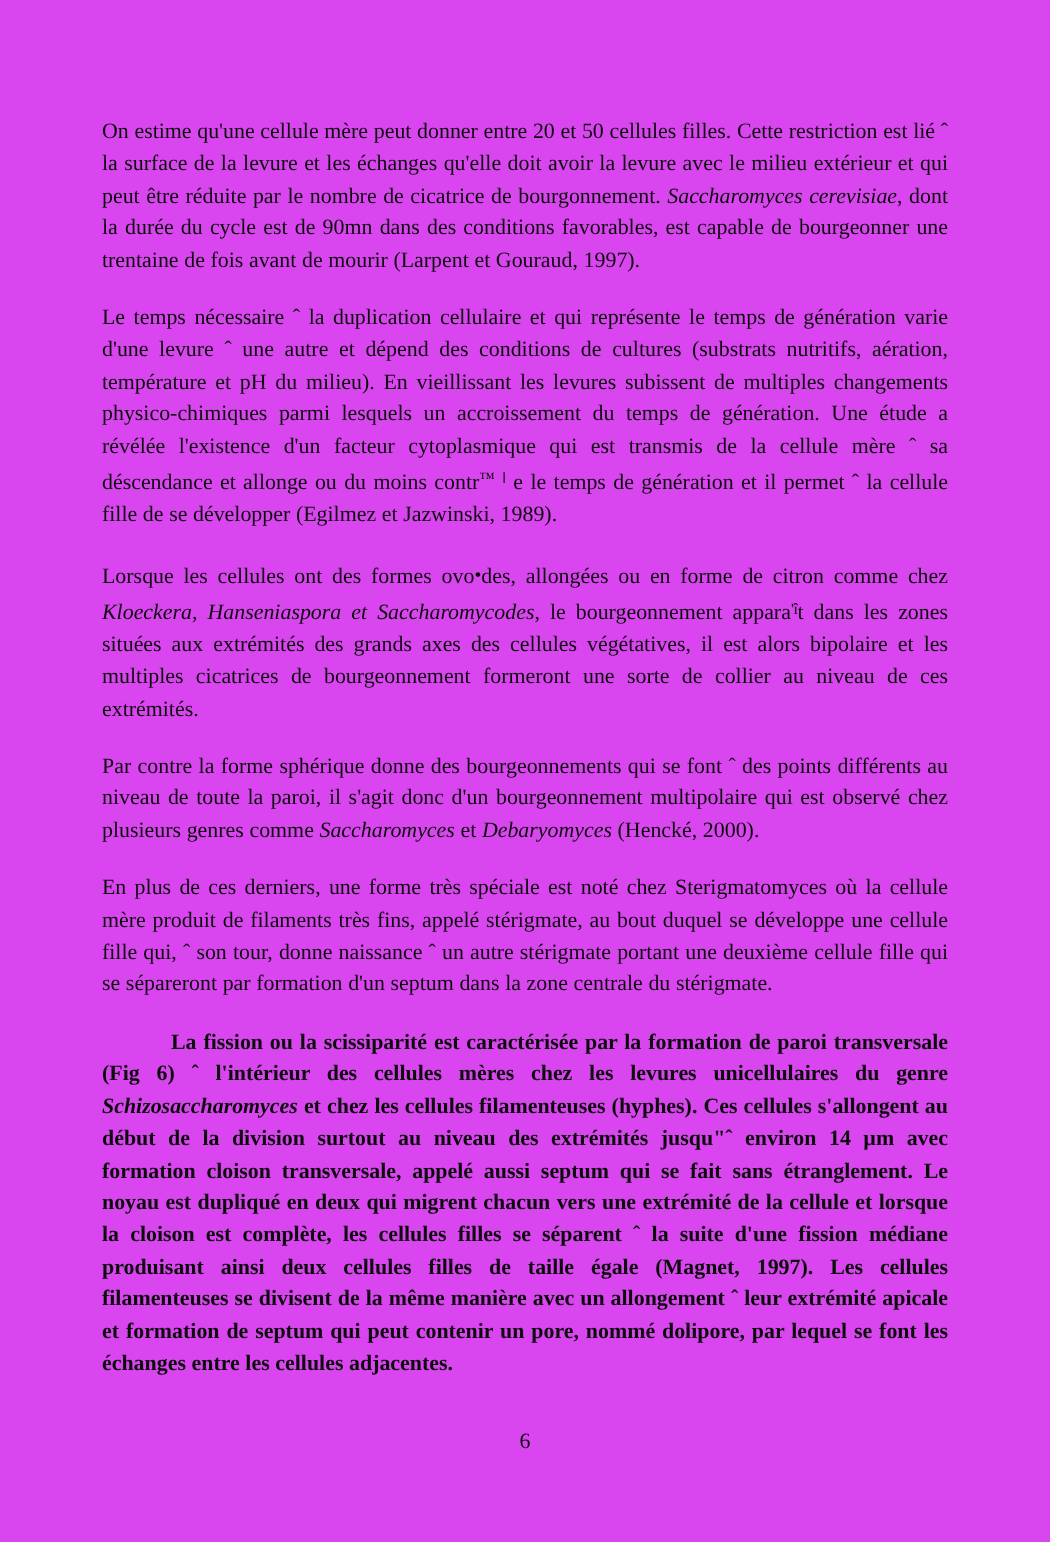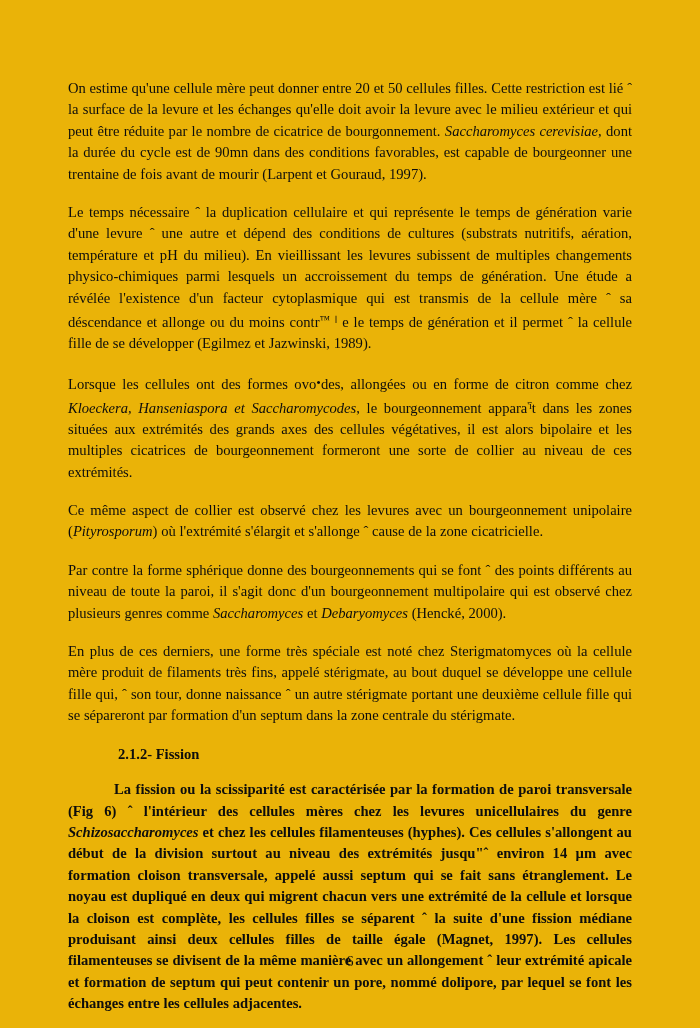--- a/index.html
+++ b/index.html
@@ -13,21 +13,21 @@
     position: relative;
     font-family: "Liberation Serif", "DejaVu Serif", serif;
     color: #0d0d0d;
     overflow: hidden;
   }
   #page {
     position: absolute;
     left: 0; top: 0;
     width: 700px;
     height: 1028px;
-    background: #eab308;
+    background: #d946ef;
   }
   #text-column {
     position: absolute;
     left: 68px;
     top: 78px;
     width: 564px;
   }
   p.body-paragraph {
     margin: 0 0 17px 0;
     font-size: 14.6px;
@@ -88,29 +88,25 @@
 <div id="page">
 
   <div id="text-column">
 
     <p class="body-paragraph"><span>On estime qu'une cellule mère peut donner entre 20 et 50 cellules filles. Cette restriction est lié </span><span class="artifact">ˆ</span><span> la surface de la levure et les échanges qu'elle doit avoir la levure avec le milieu extérieur et qui peut être réduite par le nombre de cicatrice de bourgonnement. </span><span class="sp">Saccharomyces cerevisiae</span><span>, dont la durée du cycle est de 90mn dans des conditions favorables, est capable de bourgeonner une trentaine de fois avant de mourir (Larpent et Gouraud, 1997).</span></p>
 
     <p class="body-paragraph"><span>Le temps nécessaire </span><span class="artifact">ˆ</span><span> la duplication cellulaire et qui représente le temps de génération varie d'une levure </span><span class="artifact">ˆ</span><span> une autre et dépend des conditions de cultures (substrats nutritifs, aération, température et pH du milieu). En vieillissant les levures subissent de multiples changements physico-chimiques parmi lesquels un accroissement du temps de génération. Une étude a révélée l'existence d'un facteur cytoplasmique qui est transmis de la cellule mère </span><span class="artifact">ˆ</span><span> sa déscendance et allonge ou du moins contr</span><span class="sup-artifact">™ｌ</span><span>e le temps de génération et il permet </span><span class="artifact">ˆ</span><span> la cellule fille de se développer (Egilmez et Jazwinski, 1989).</span></p>
 
     <p class="body-paragraph"><span>Lorsque les cellules ont des formes ovo</span><span class="dot-artifact">•</span><span>des, allongées ou en forme de citron comme chez </span><span class="sp">Kloeckera, Hanseniaspora et Saccharomycodes</span><span>, le bourgeonnement appara</span><span class="sup-artifact">'î</span><span>t dans les zones situées aux extrémités des grands axes des cellules végétatives, il est alors bipolaire et les multiples cicatrices de bourgeonnement formeront une sorte de collier au niveau de ces extrémités.</span></p>
 
-    <p class="body-paragraph"><span>Ce même aspect de collier est observé chez les levures avec un bourgeonnement unipolaire (</span><span class="sp">Pityrosporum</span><span>) où l'extrémité s'élargit et s'allonge </span><span class="artifact">ˆ</span><span> cause de la zone cicatricielle.</span></p>
 
     <p class="body-paragraph"><span>Par contre la forme sphérique donne des bourgeonnements qui se font </span><span class="artifact">ˆ</span><span> des points différents au niveau de toute la paroi, il s'agit donc d'un bourgeonnement multipolaire qui est observé chez plusieurs genres comme </span><span class="sp">Saccharomyces</span><span> et </span><span class="sp">Debaryomyces</span><span> (Hencké, 2000).</span></p>
 
     <p class="body-paragraph"><span>En plus de ces derniers, une forme très spéciale est noté chez Sterigmatomyces où la cellule mère produit de filaments très fins, appelé stérigmate, au bout duquel se développe une cellule fille qui, </span><span class="artifact">ˆ</span><span> son tour, donne naissance </span><span class="artifact">ˆ</span><span> un autre stérigmate portant une deuxième cellule fille qui se sépareront par formation d'un septum dans la zone centrale du stérigmate.</span></p>
 
-    <div class="heading-block">
-      <h3 class="section-heading">2.1.2- Fission</h3>
-    </div>
 
     <p class="body-paragraph indent-first"><span>La fission ou la scissiparité est caractérisée par la formation de paroi transversale (Fig 6) </span><span class="artifact">ˆ</span><span> l'intérieur des cellules mères chez les levures unicellulaires du genre </span><span class="sp">Schizosaccharomyces</span><span> et chez les cellules filamenteuses (hyphes). Ces cellules s'allongent au début de la division surtout au niveau des extrémités jusqu</span><span class="artifact">"ˆ</span><span> environ 14 µm avec formation cloison transversale, appelé aussi septum qui se fait sans étranglement. Le noyau est dupliqué en deux qui migrent chacun vers une extrémité de la cellule et lorsque la cloison est complète, les cellules filles se séparent </span><span class="artifact">ˆ</span><span> la suite d'une fission médiane produisant ainsi deux cellules filles de taille égale (Magnet, 1997). Les cellules filamenteuses se divisent de la même manière avec un allongement </span><span class="artifact">ˆ</span><span> leur extrémité apicale et formation de septum qui peut contenir un pore, nommé dolipore, par lequel se font les échanges entre les cellules adjacentes.</span></p>
 
   </div>
 
   <div id="page-number">6</div>
 
 </div>
 
 </body></html>

